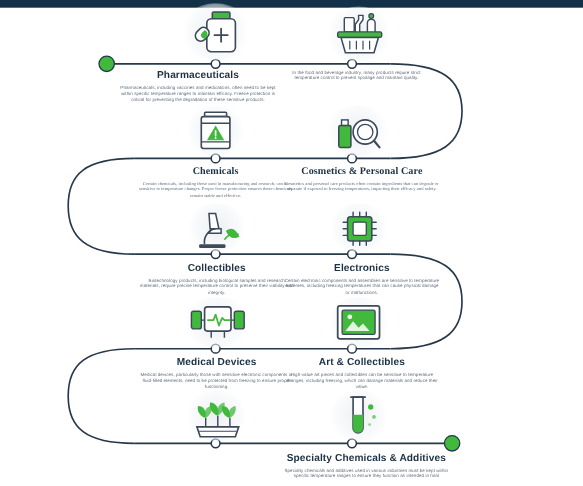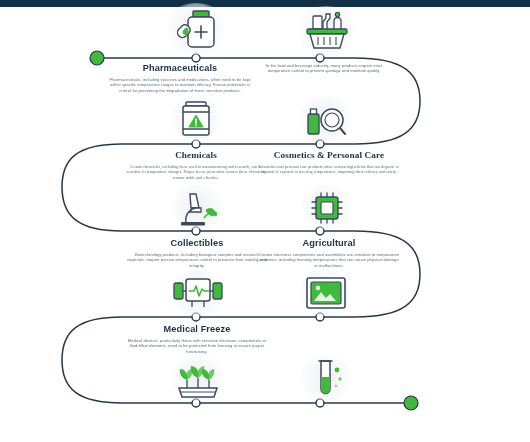--- a/index.html
+++ b/index.html
@@ -221,25 +221,33 @@
     <div class="title">Cosmetics &amp; Personal Care</div>
     <div class="desc">Cosmetics and personal care products often contain ingredients that can degrade or separate if exposed to freezing temperatures, impacting their efficacy and safety.</div>
   </div>
 
   <div class="card" style="left:126px;top:238px;width:142px;">
     <div class="title">Collectibles</div>
     <div class="desc">Biotechnology products, including biological samples and research materials, require precise temperature control to preserve their viability and integrity.</div>
   </div>
 
   <div class="card" style="left:258px;top:238px;width:142px;">
-    <div class="title">Agricultural</div>
+    <div class="title">Electronics</div>
     <div class="desc">Certain electronic components and assemblies are sensitive to temperature extremes, including freezing temperatures that can cause physical damage or malfunctions.</div>
   </div>
 
   <div class="card" style="left:126px;top:324px;width:142px;">
-    <div class="title">Medical Freeze</div>
+    <div class="title">Medical Devices</div>
     <div class="desc">Medical devices, particularly those with sensitive electronic components or fluid-filled elements, need to be protected from freezing to ensure proper functioning.</div>
   </div>
 
-
-
+  <div class="card" style="left:258px;top:324px;width:142px;">
+    <div class="title">Art &amp; Collectibles</div>
+    <div class="desc">High-value art pieces and collectibles can be sensitive to temperature changes, including freezing, which can damage materials and reduce their value.</div>
+  </div>
+
+
+  <div class="card" style="left:252px;top:411px;width:162px;">
+    <div class="title">Specialty Chemicals &amp; Additives</div>
+    <div class="desc">Specialty chemicals and additives used in various industries must be kept within specific temperature ranges to ensure they function as intended in final</div>
+  </div>
 
 </div>
 
 </body></html>

